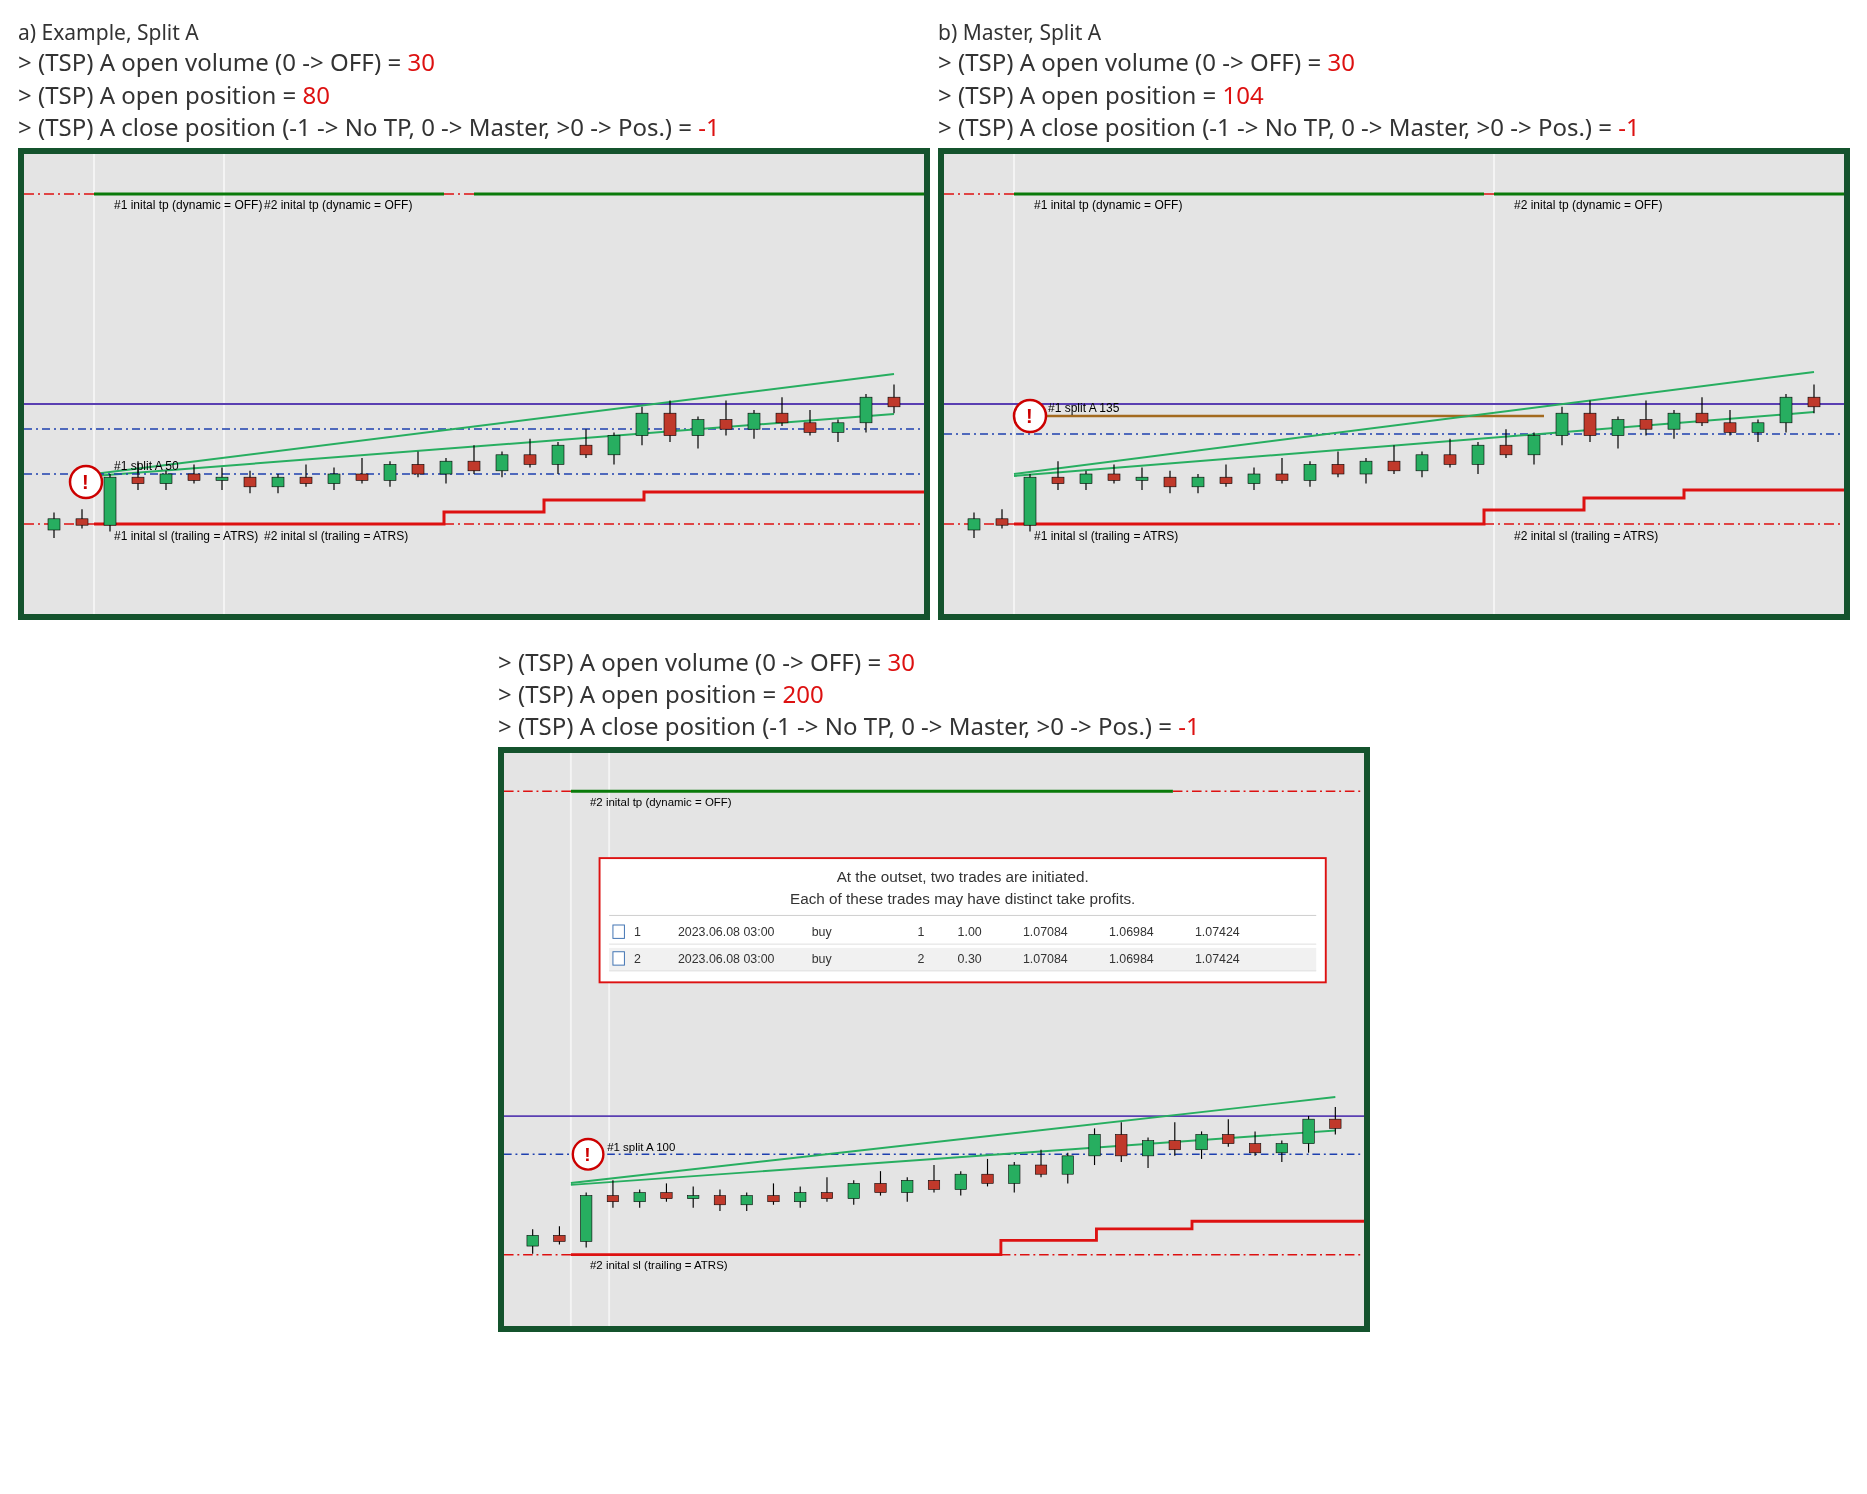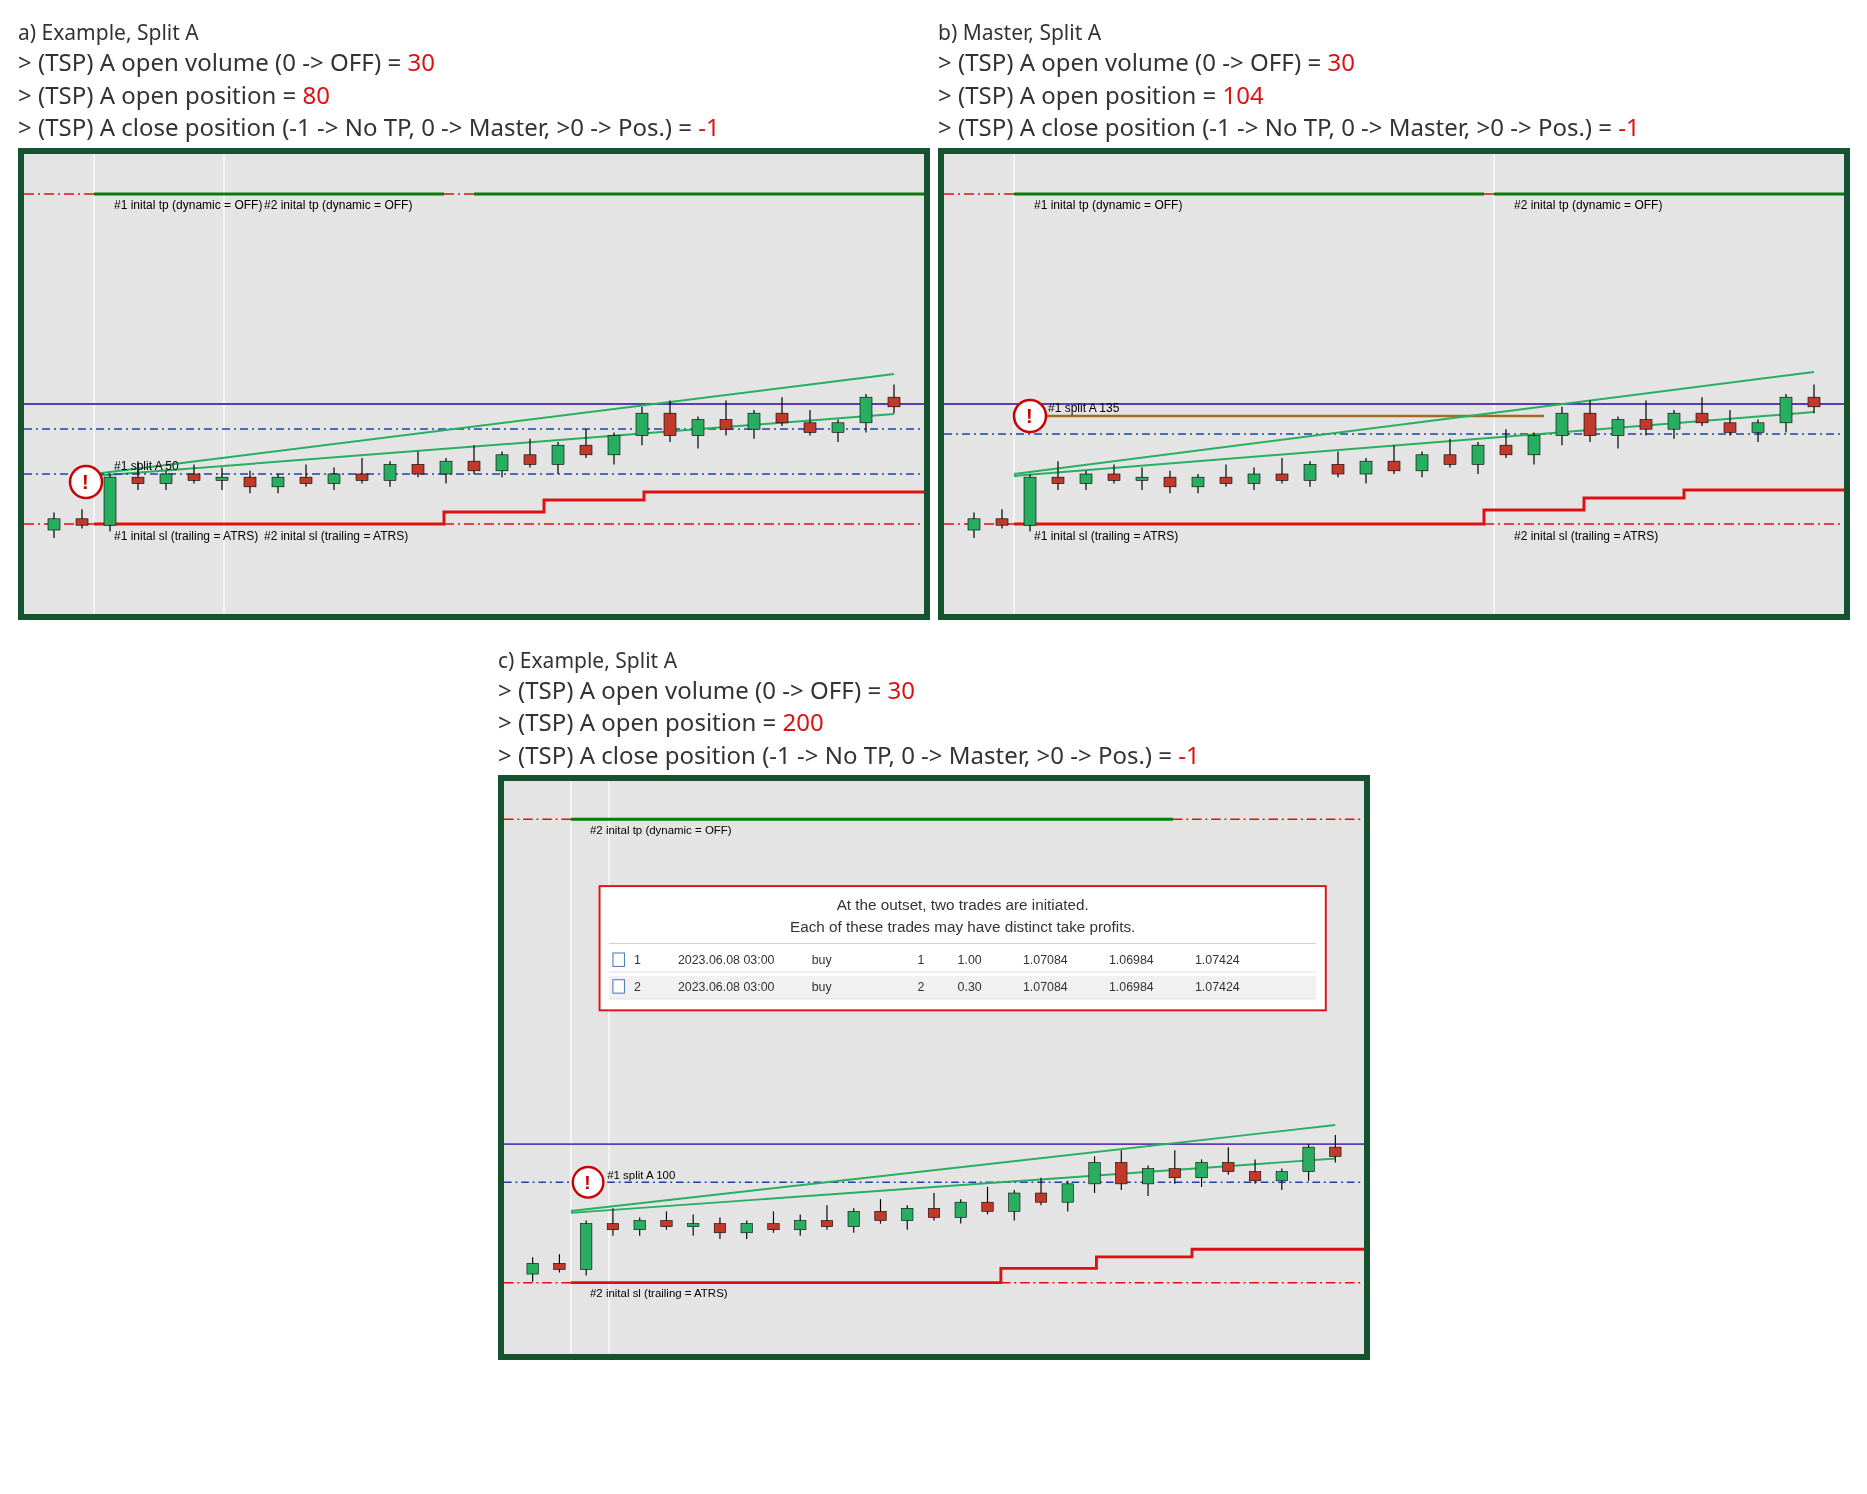--- a/index.html
+++ b/index.html
@@ -266,21 +266,20 @@
           </g>
         <circle class="excl-circ" cx="86" cy="262" r="16"></circle>
         <text class="excl-text" x="82" y="269">!</text>
       </svg>
     </div>
   </div>
 
   <div class="span2">
     <div class="example c-example">
       <div class="captions">
-        <div class="title">c) Example, Split A</div>
         <div class="line">
           <span>&gt; (TSP) A open volume (0 -&gt; OFF) = </span><span class="val-red">30</span>
         </div>
         <div class="line">
           <span>&gt; (TSP) A open position = </span><span class="val-red">200</span>
         </div>
         <div class="line">
           <span>&gt; (TSP) A close position (-1 -&gt; No TP, 0 -&gt; Master, &gt;0 -&gt; Pos.) = </span><span class="val-red">-1</span>
         </div>
       </div>

